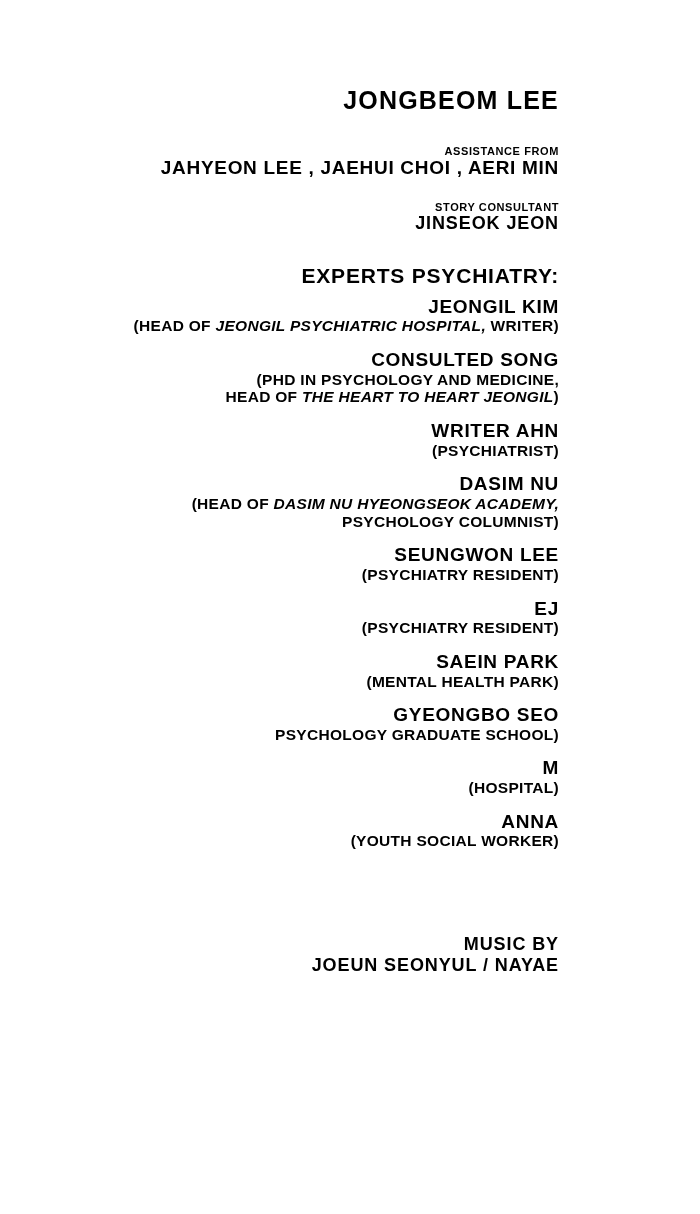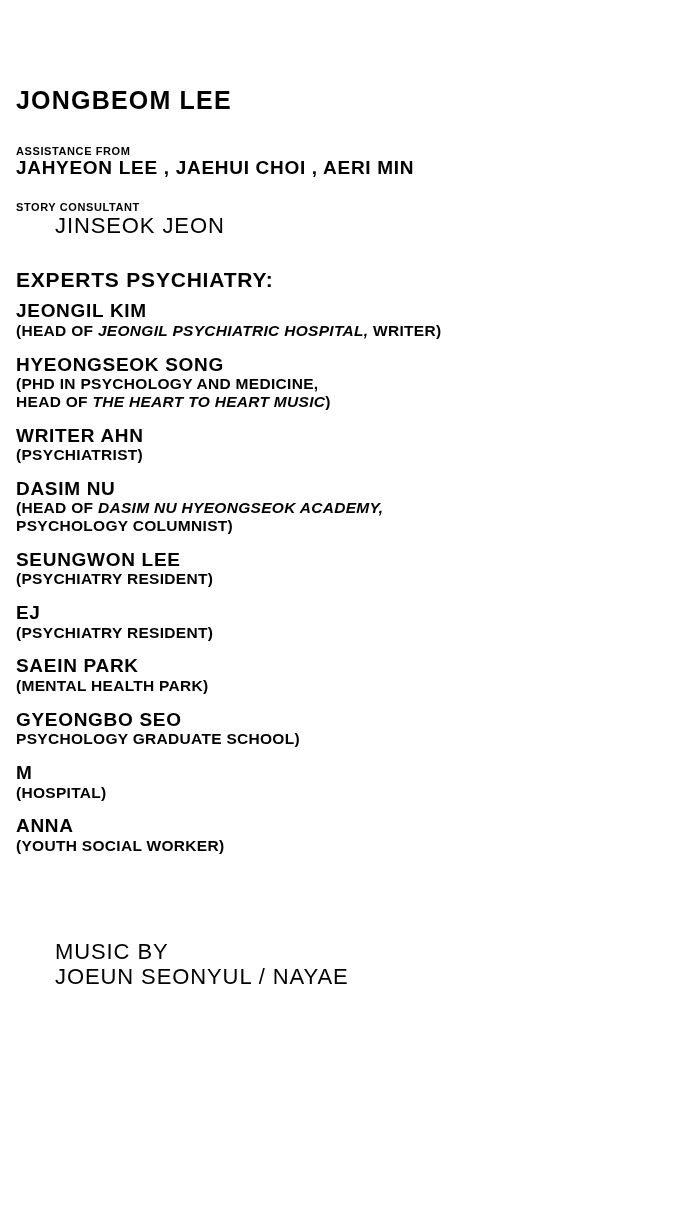--- a/index.html
+++ b/index.html
@@ -11,43 +11,43 @@
     width: 700px;
     height: 1214px;
     font-family: "Liberation Sans", sans-serif;
     color: #000000;
     overflow: hidden;
   }
   .page {
     width: 577px;
     height: 1214px;
     box-sizing: border-box;
-    padding: 0 18px 0 16px;
-    text-align: left;
+    padding: 0 18px 0 0;
+    text-align: right;
     position: relative;
   }
   .spacer-top { height: 86px; }
 
   .block { margin: 0; padding: 0; }
 
   .line {
     display: block;
     line-height: 1.14;
     letter-spacing: 0.4px;
     white-space: pre-wrap;
   }
 
   .name-xl {
     font-size: 25px;
     font-weight: bold;
     letter-spacing: 1.2px;
   }
   .name-lg {
-    font-size: 22px;
-    font-weight: normal;
+    font-size: 18px;
+    font-weight: bold;
     letter-spacing: 0.9px;
     margin-left: 39px;
   }
   .name-md {
     font-size: 19px;
     font-weight: bold;
     letter-spacing: 0.7px;
   }
   .label-md {
     font-size: 11px;
@@ -103,23 +103,23 @@
   <div class="block">
     <span class="line heading">EXPERTS PSYCHIATRY:</span>
     <div class="gap-8"></div>
     <div id="experts-list">
         <div class="block">
           <span class="line name-md">JEONGIL KIM</span>
           <span class="line paren"><span>(HEAD OF </span><em>JEONGIL PSYCHIATRIC HOSPITAL,</em><span> WRITER)</span></span>
           <div class="gap-14"></div>
         </div>
         <div class="block">
-          <span class="line name-md">HYEONGSEOK SONG</span>
+          <span class="line name-md">CONSULTED SONG</span>
           <span class="line paren"><span>(PHD IN PSYCHOLOGY AND MEDICINE,</span></span>
-          <span class="line paren"><span>HEAD OF </span><em>THE HEART TO HEART MUSIC</em><span>)</span></span>
+          <span class="line paren"><span>HEAD OF </span><em>THE HEART TO HEART JEONGIL</em><span>)</span></span>
           <div class="gap-14"></div>
         </div>
         <div class="block">
           <span class="line name-md">WRITER AHN</span>
           <span class="line paren"><span>(PSYCHIATRIST)</span></span>
           <div class="gap-14"></div>
         </div>
         <div class="block">
           <span class="line name-md">DASIM NU</span>
           <span class="line paren"><span>(HEAD OF </span><em>DASIM NU HYEONGSEOK ACADEMY,</em></span>

